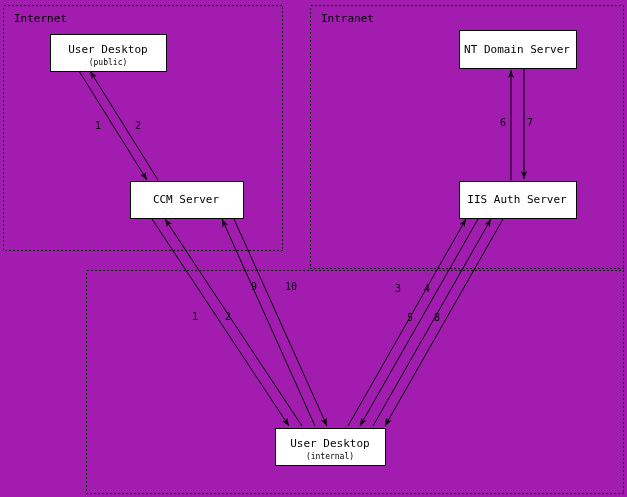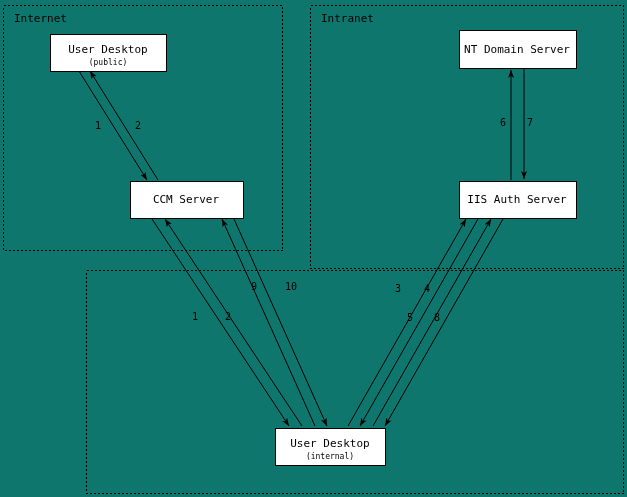--- a/index.html
+++ b/index.html
@@ -4,21 +4,21 @@
 <style>
   html, body {
     margin: 0;
     padding: 0;
     background: #ffffff;
   }
   #diagram-root {
     position: relative;
     width: 627px;
     height: 497px;
-    background: #0f766e;
+    background: #a21caf;
     font-family: "DejaVu Sans Mono", "Liberation Mono", monospace;
     overflow: hidden;
   }
   svg#diagram-canvas {
     position: absolute;
     top: 0;
     left: 0;
     width: 627px;
     height: 497px;
   }

